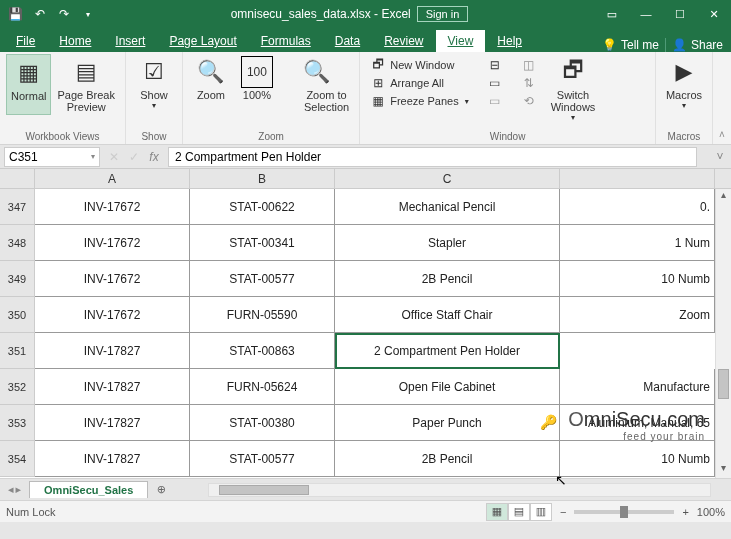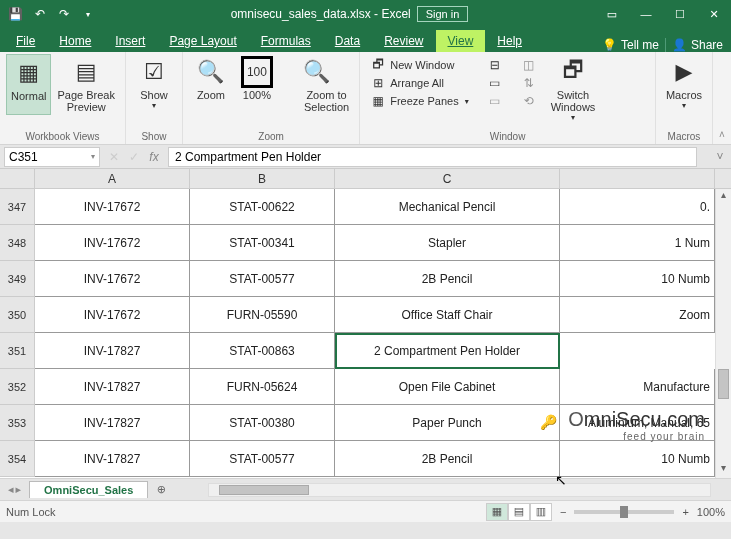--- a/index.html
+++ b/index.html
@@ -11,21 +11,21 @@
 .title-center { flex: 1; text-align: left; display: flex; justify-content: center; align-items: center; gap: 6px; }
 .title-right { display: flex; gap: 0; align-items: center; }
 .sign-in { border: 1px solid #a5d4bd; padding: 1px 8px; font-size: 11px; color: #fff; }
 .win-btn { width: 34px; height: 28px; display: flex; align-items: center; justify-content: center; font-size: 11px; }
 .qat-btn { width: 20px; height: 20px; display: flex; align-items: center; justify-content: center; font-size: 12px; }
 
 
 .ribbon-tabs { height: 24px; background: #217346; display: flex; align-items: flex-end; color: #fff; font-size: 12px; padding-left: 4px; }
 .tab { padding: 4px 12px 4px 12px; cursor: pointer; text-decoration: underline; }
 .tab.file { background: #217346; }
-.tab.active { background: #bef264; color: #217346; }
+.tab.active { background: #ffffff; color: #217346; }
 .tabs-right { margin-left: auto; display: flex; align-items: center; padding-right: 8px; gap: 6px; font-size: 12px; }
 .tabs-right .sep { width:1px; height:14px; background:#4f9b77; }
 .tell-me, .share { display: flex; align-items: center; gap: 4px; }
 
 
 .ribbon { height: 93px; background: #f3f3f3; border-bottom: 1px solid #d4d4d4; display: flex; }
 .group { border-right: 1px solid #e0e0e0; display: flex; flex-direction: column; padding: 2px 6px 0 6px; }
 .group-label { font-size: 10px; color: #666; text-align: center; padding: 1px 0 2px 0; margin-top: auto; }
 .group-row { display: flex; gap: 2px; }
 .big-btn { display: flex; flex-direction: column; align-items: center; justify-content: flex-start; padding: 2px 4px; font-size: 11px; color: #333; text-align: center; min-width: 44px; }
@@ -156,21 +156,21 @@
     </div>
     <div class="group-label">Show</div>
   </div>
   <div class="group">
     <div class="group-row">
       <div class="big-btn">
         <span class="icon">🔍</span>
         <span>Zoom</span>
       </div>
       <div class="big-btn">
-        <span class="icon" style="font-size:12px;border:3px solid #000000;padding:2px;">100</span>
+        <span class="icon" style="font-size:12px;border:1px solid #000000;padding:2px;">100</span>
         <span>100%</span>
       </div>
       <div class="big-btn">
         <span class="icon">🔍</span>
         <span style="white-space:pre-line;margin-left:19px;">Zoom to
 Selection</span>
       </div>
     </div>
     <div class="group-label">Zoom</div>
   </div>

